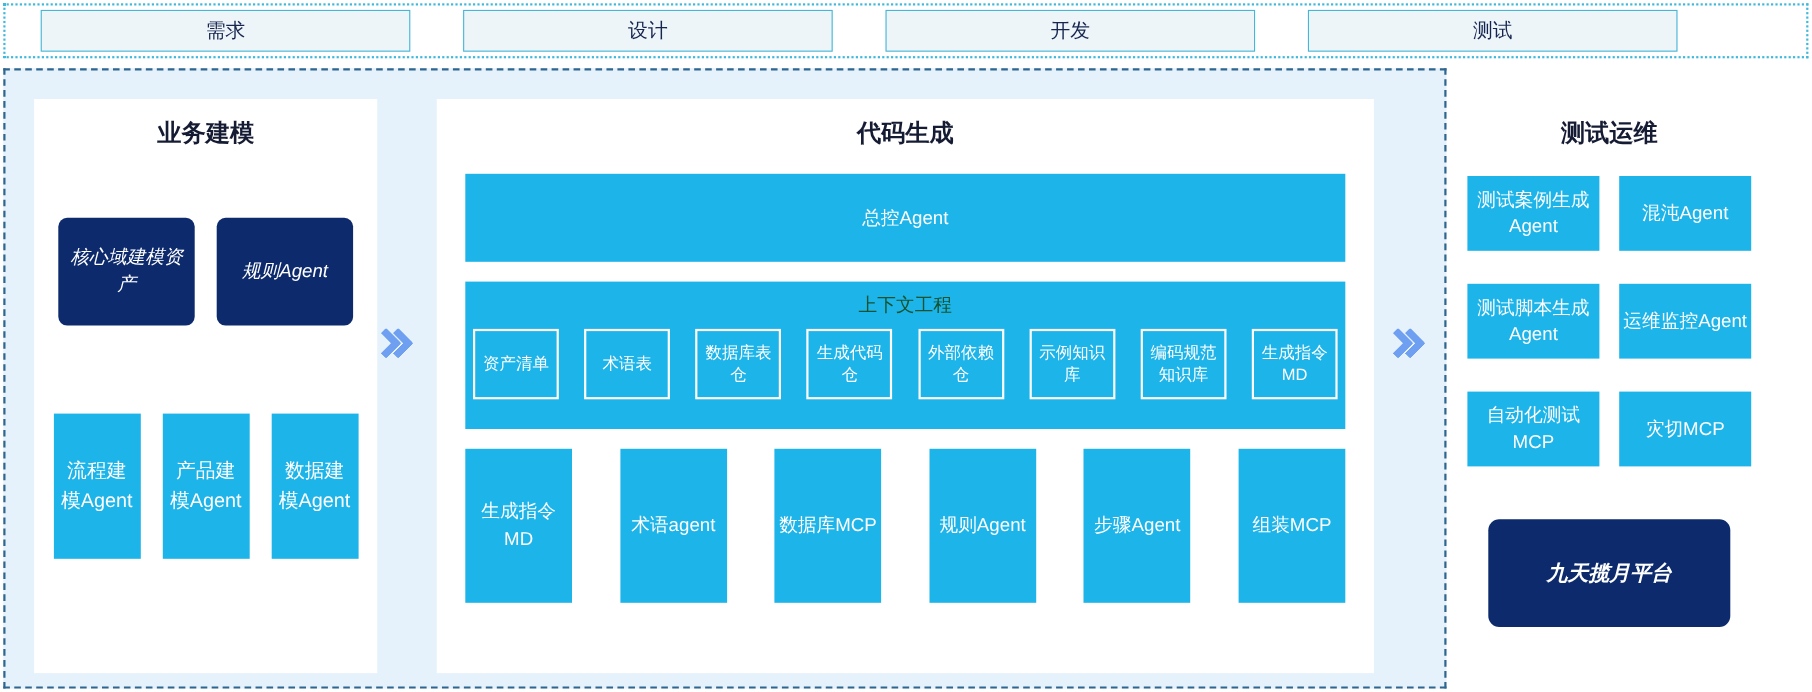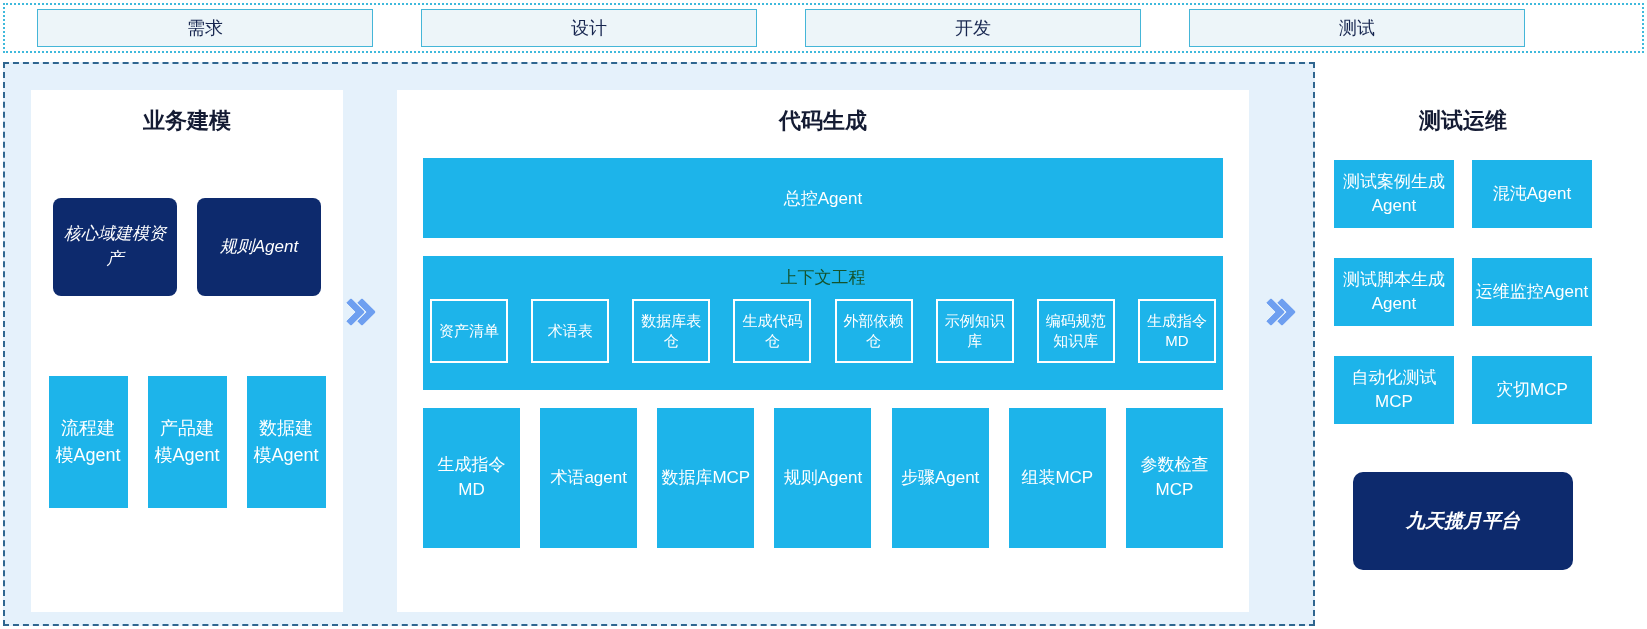--- a/index.html
+++ b/index.html
@@ -142,21 +142,20 @@
           <div class="context-item">生成指令MD</div>
         </div>
       </div>
       <div class="tools-row">
         <div class="tool-box cyan">生成指令MD</div>
         <div class="tool-box cyan">术语agent</div>
         <div class="tool-box cyan">数据库MCP</div>
         <div class="tool-box cyan">规则Agent</div>
         <div class="tool-box cyan">步骤Agent</div>
         <div class="tool-box cyan">组装MCP</div>
-        <div class="tool-box cyan">参数检查MCP</div>
       </div>
     </section>
 
     <div class="flow-arrow arrow-2">
       <span class="chev"></span>
       <span class="chev"></span>
     </div>
 
     <section class="panel panel-testops">
       <h2>测试运维</h2>

